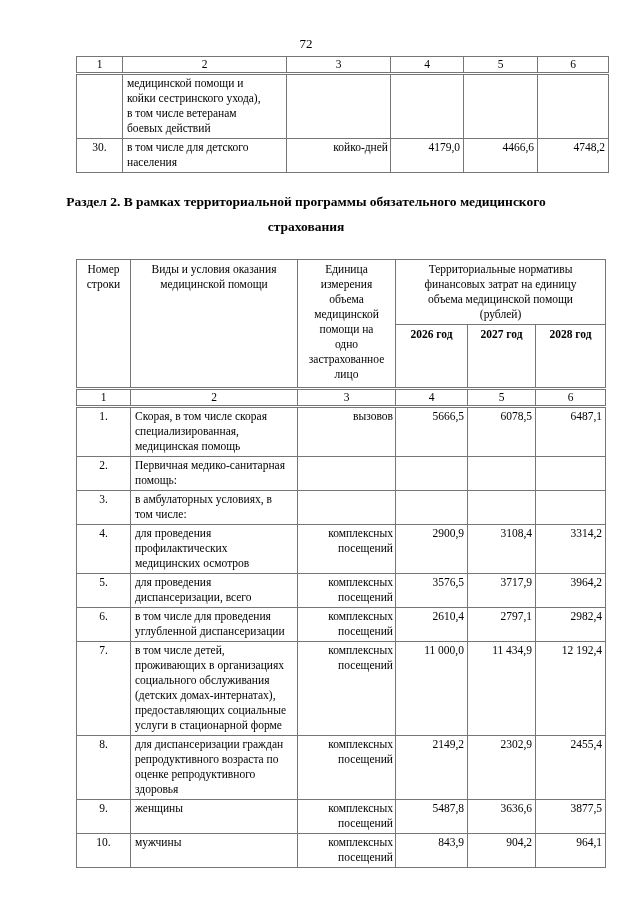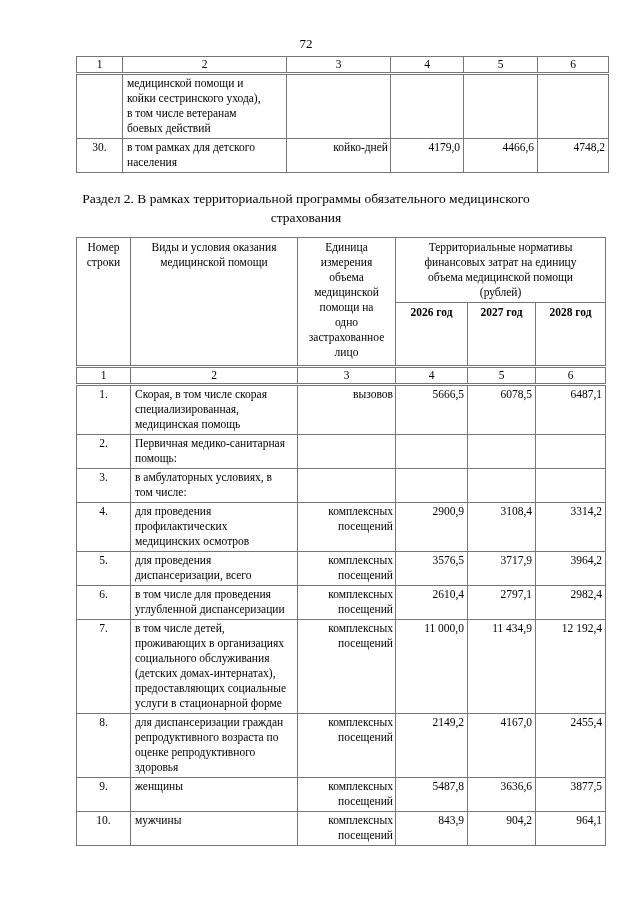--- a/index.html
+++ b/index.html
@@ -52,25 +52,25 @@
   .c-name { text-align: left; padding-left: 4px; padding-right: 8px; }
   .c-name-pre { white-space: pre-line; }
   .c-unit { text-align: right; padding-left: 2px; padding-right: 2px; }
   .c-val  { text-align: right; }
   .hdr    { text-align: center; padding-top: 2px; }
   .hdr3   { padding-left: 10px; padding-right: 10px; }
   .hdr-group { padding-left: 14px; padding-right: 14px; }
   .years td { height: 58px; text-align: center; padding-top: 2px; font-weight: bold; }
   .heading {
     width: 480px;
-    margin: 16px auto 10px auto;
+    margin: 16px auto 20px auto;
     text-align: center;
     font-size: 13.5px;
-    font-weight: normal;
-    line-height: 19px;
+    font-weight: bold;
+    line-height: 25px;
   }
 </style>
 </head>
 <body>
 
 <div class="page">
 
   <div class="page-number">72</div>
 
   <table class="t1">
@@ -97,21 +97,21 @@
 койки сестринского ухода),
 в том числе ветеранам
 боевых действий</td>
       <td class="c-unit"></td>
       <td class="c-val"></td>
       <td class="c-val"></td>
       <td class="c-val"></td>
     </tr>
     <tr>
       <td class="c-num">30.</td>
-      <td class="c-name">в том рамках для детского населения</td>
+      <td class="c-name">в том числе для детского населения</td>
       <td class="c-unit">койко-дней</td>
       <td class="c-val">4179,0</td>
       <td class="c-val">4466,6</td>
       <td class="c-val">4748,2</td>
     </tr>
   </tbody>
     </table>
 
   <div class="heading">Раздел 2. В рамках территориальной программы обязательного медицинского страхования</div>
 
@@ -198,21 +198,21 @@
       <td class="c-unit">комплексных посещений</td>
       <td class="c-val">11 000,0</td>
       <td class="c-val">11 434,9</td>
       <td class="c-val">12 192,4</td>
     </tr>
     <tr>
       <td class="c-num">8.</td>
       <td class="c-name">для диспансеризации граждан репродуктивного возраста по оценке репродуктивного здоровья</td>
       <td class="c-unit">комплексных посещений</td>
       <td class="c-val">2149,2</td>
-      <td class="c-val">4167,0</td>
+      <td class="c-val">2302,9</td>
       <td class="c-val">2455,4</td>
     </tr>
     <tr>
       <td class="c-num">9.</td>
       <td class="c-name">женщины</td>
       <td class="c-unit">комплексных посещений</td>
       <td class="c-val">5487,8</td>
       <td class="c-val">3636,6</td>
       <td class="c-val">3877,5</td>
     </tr>

